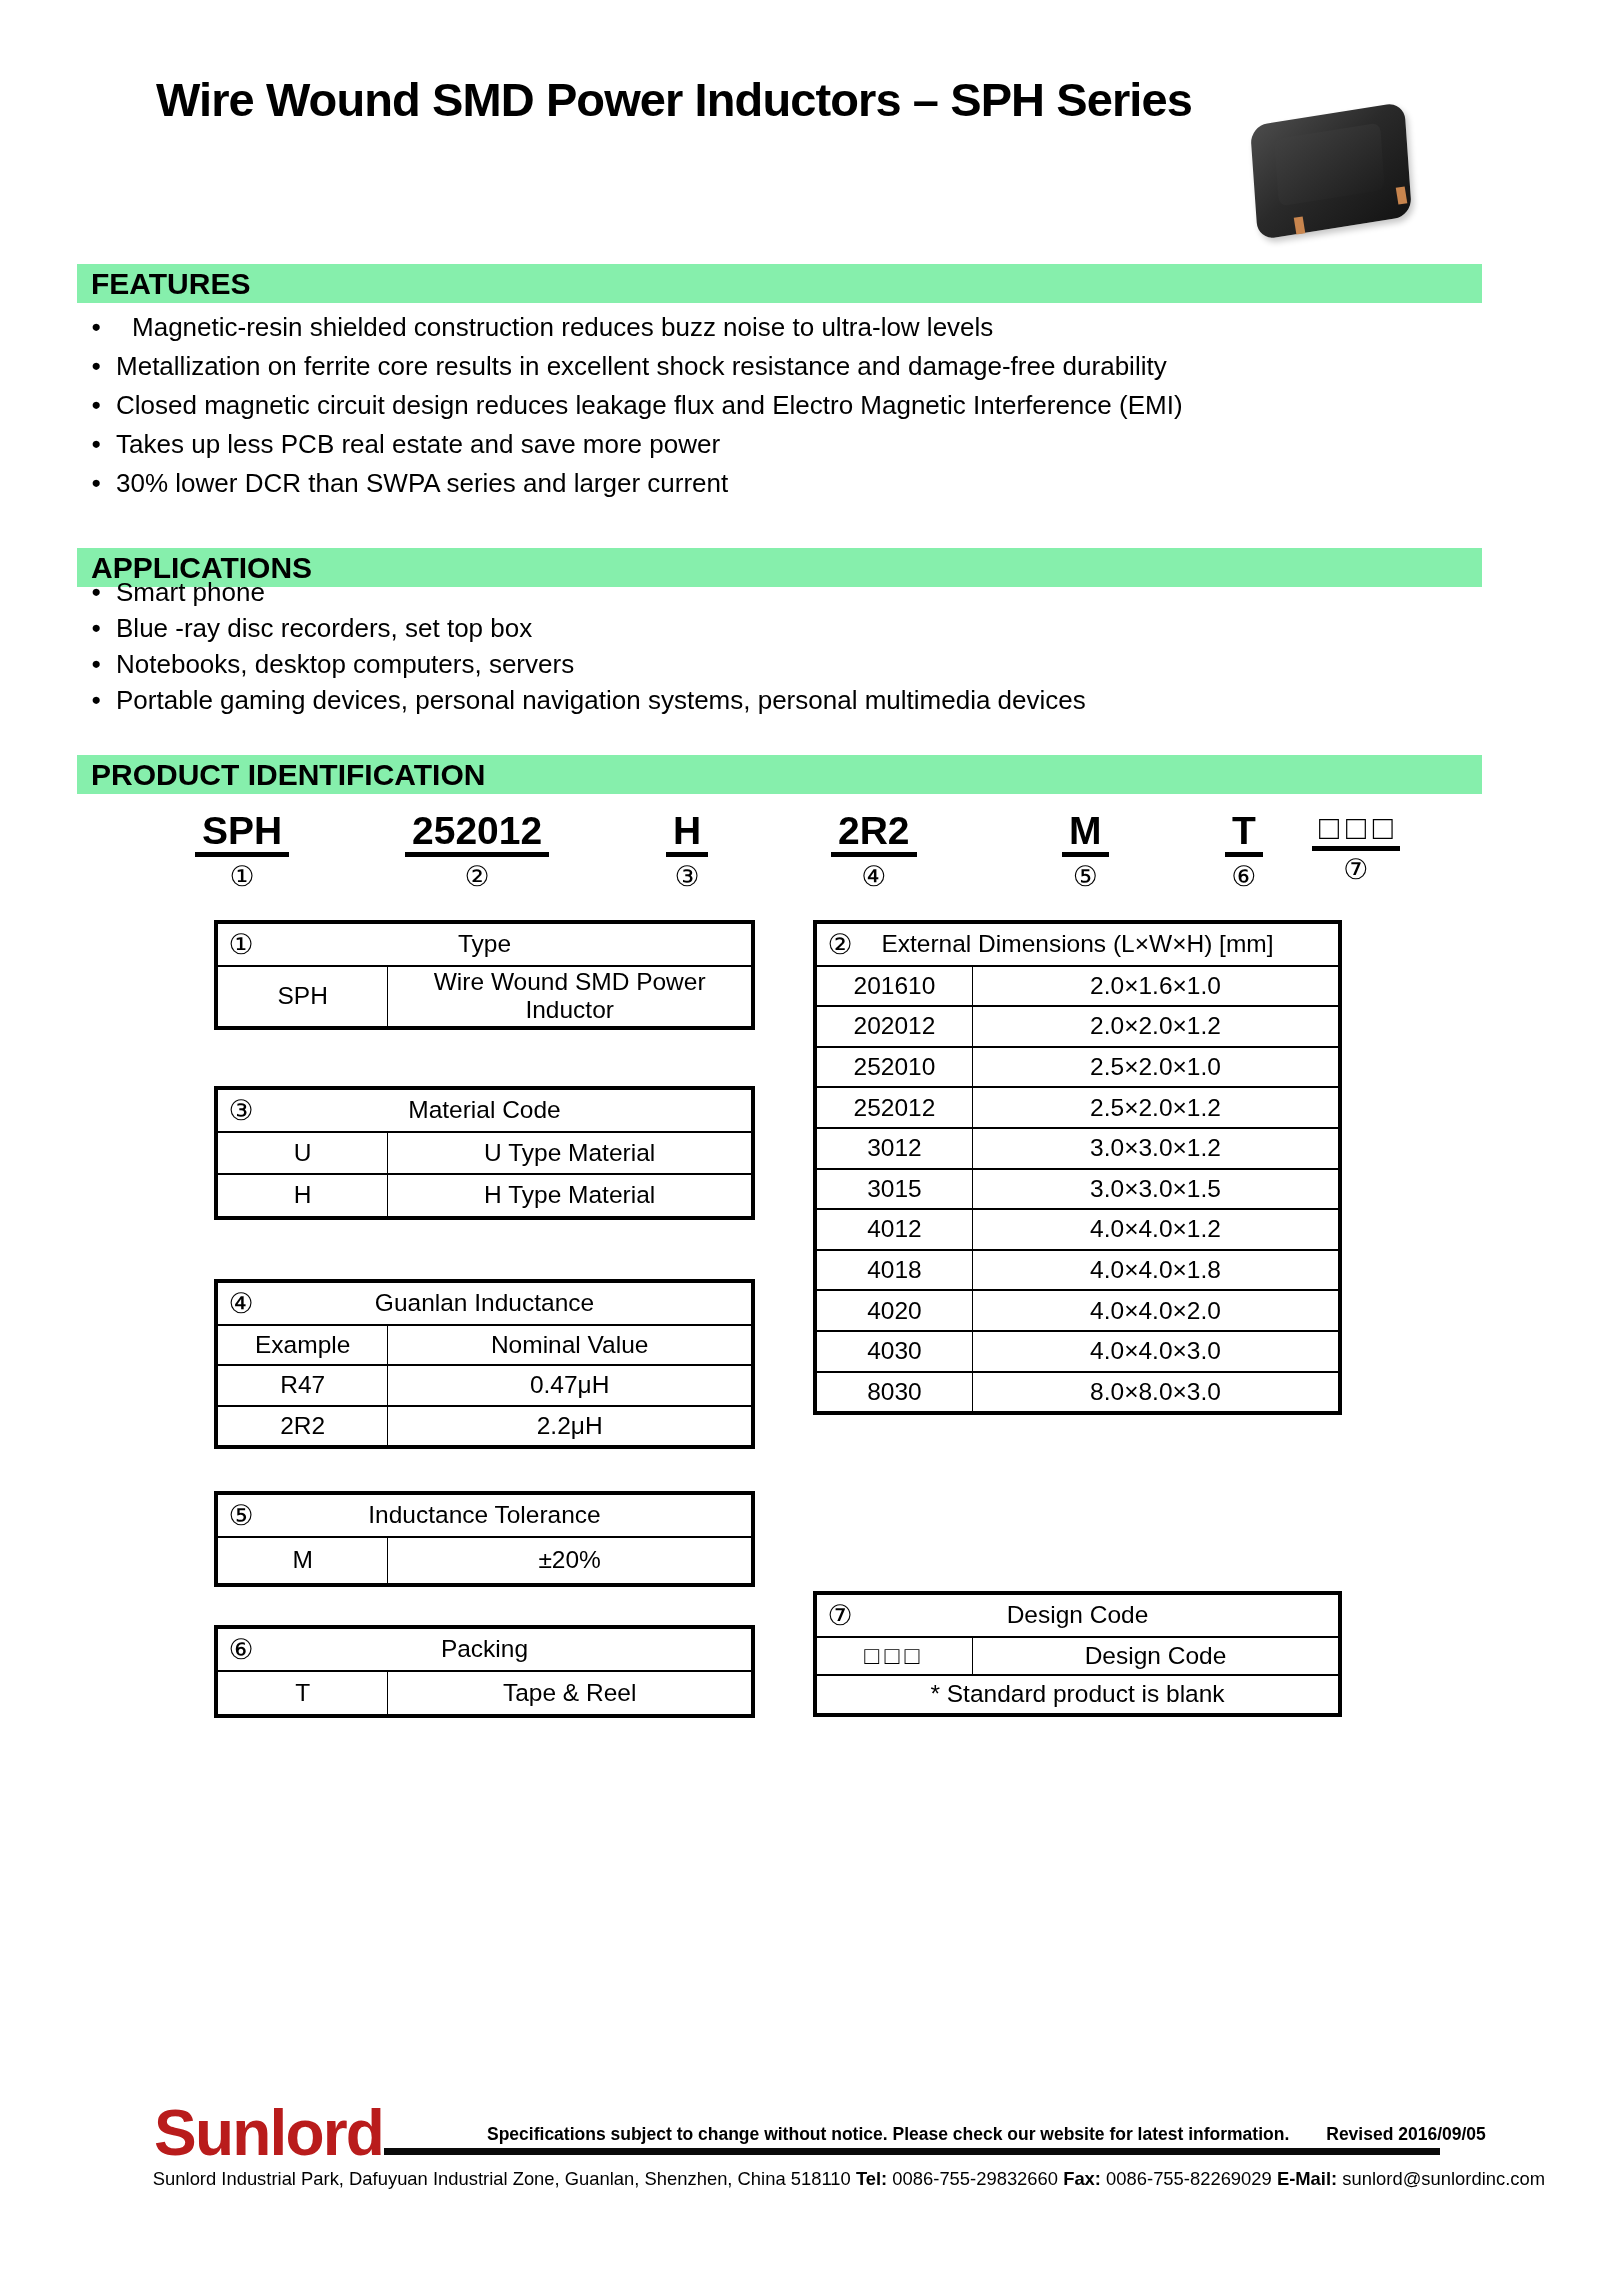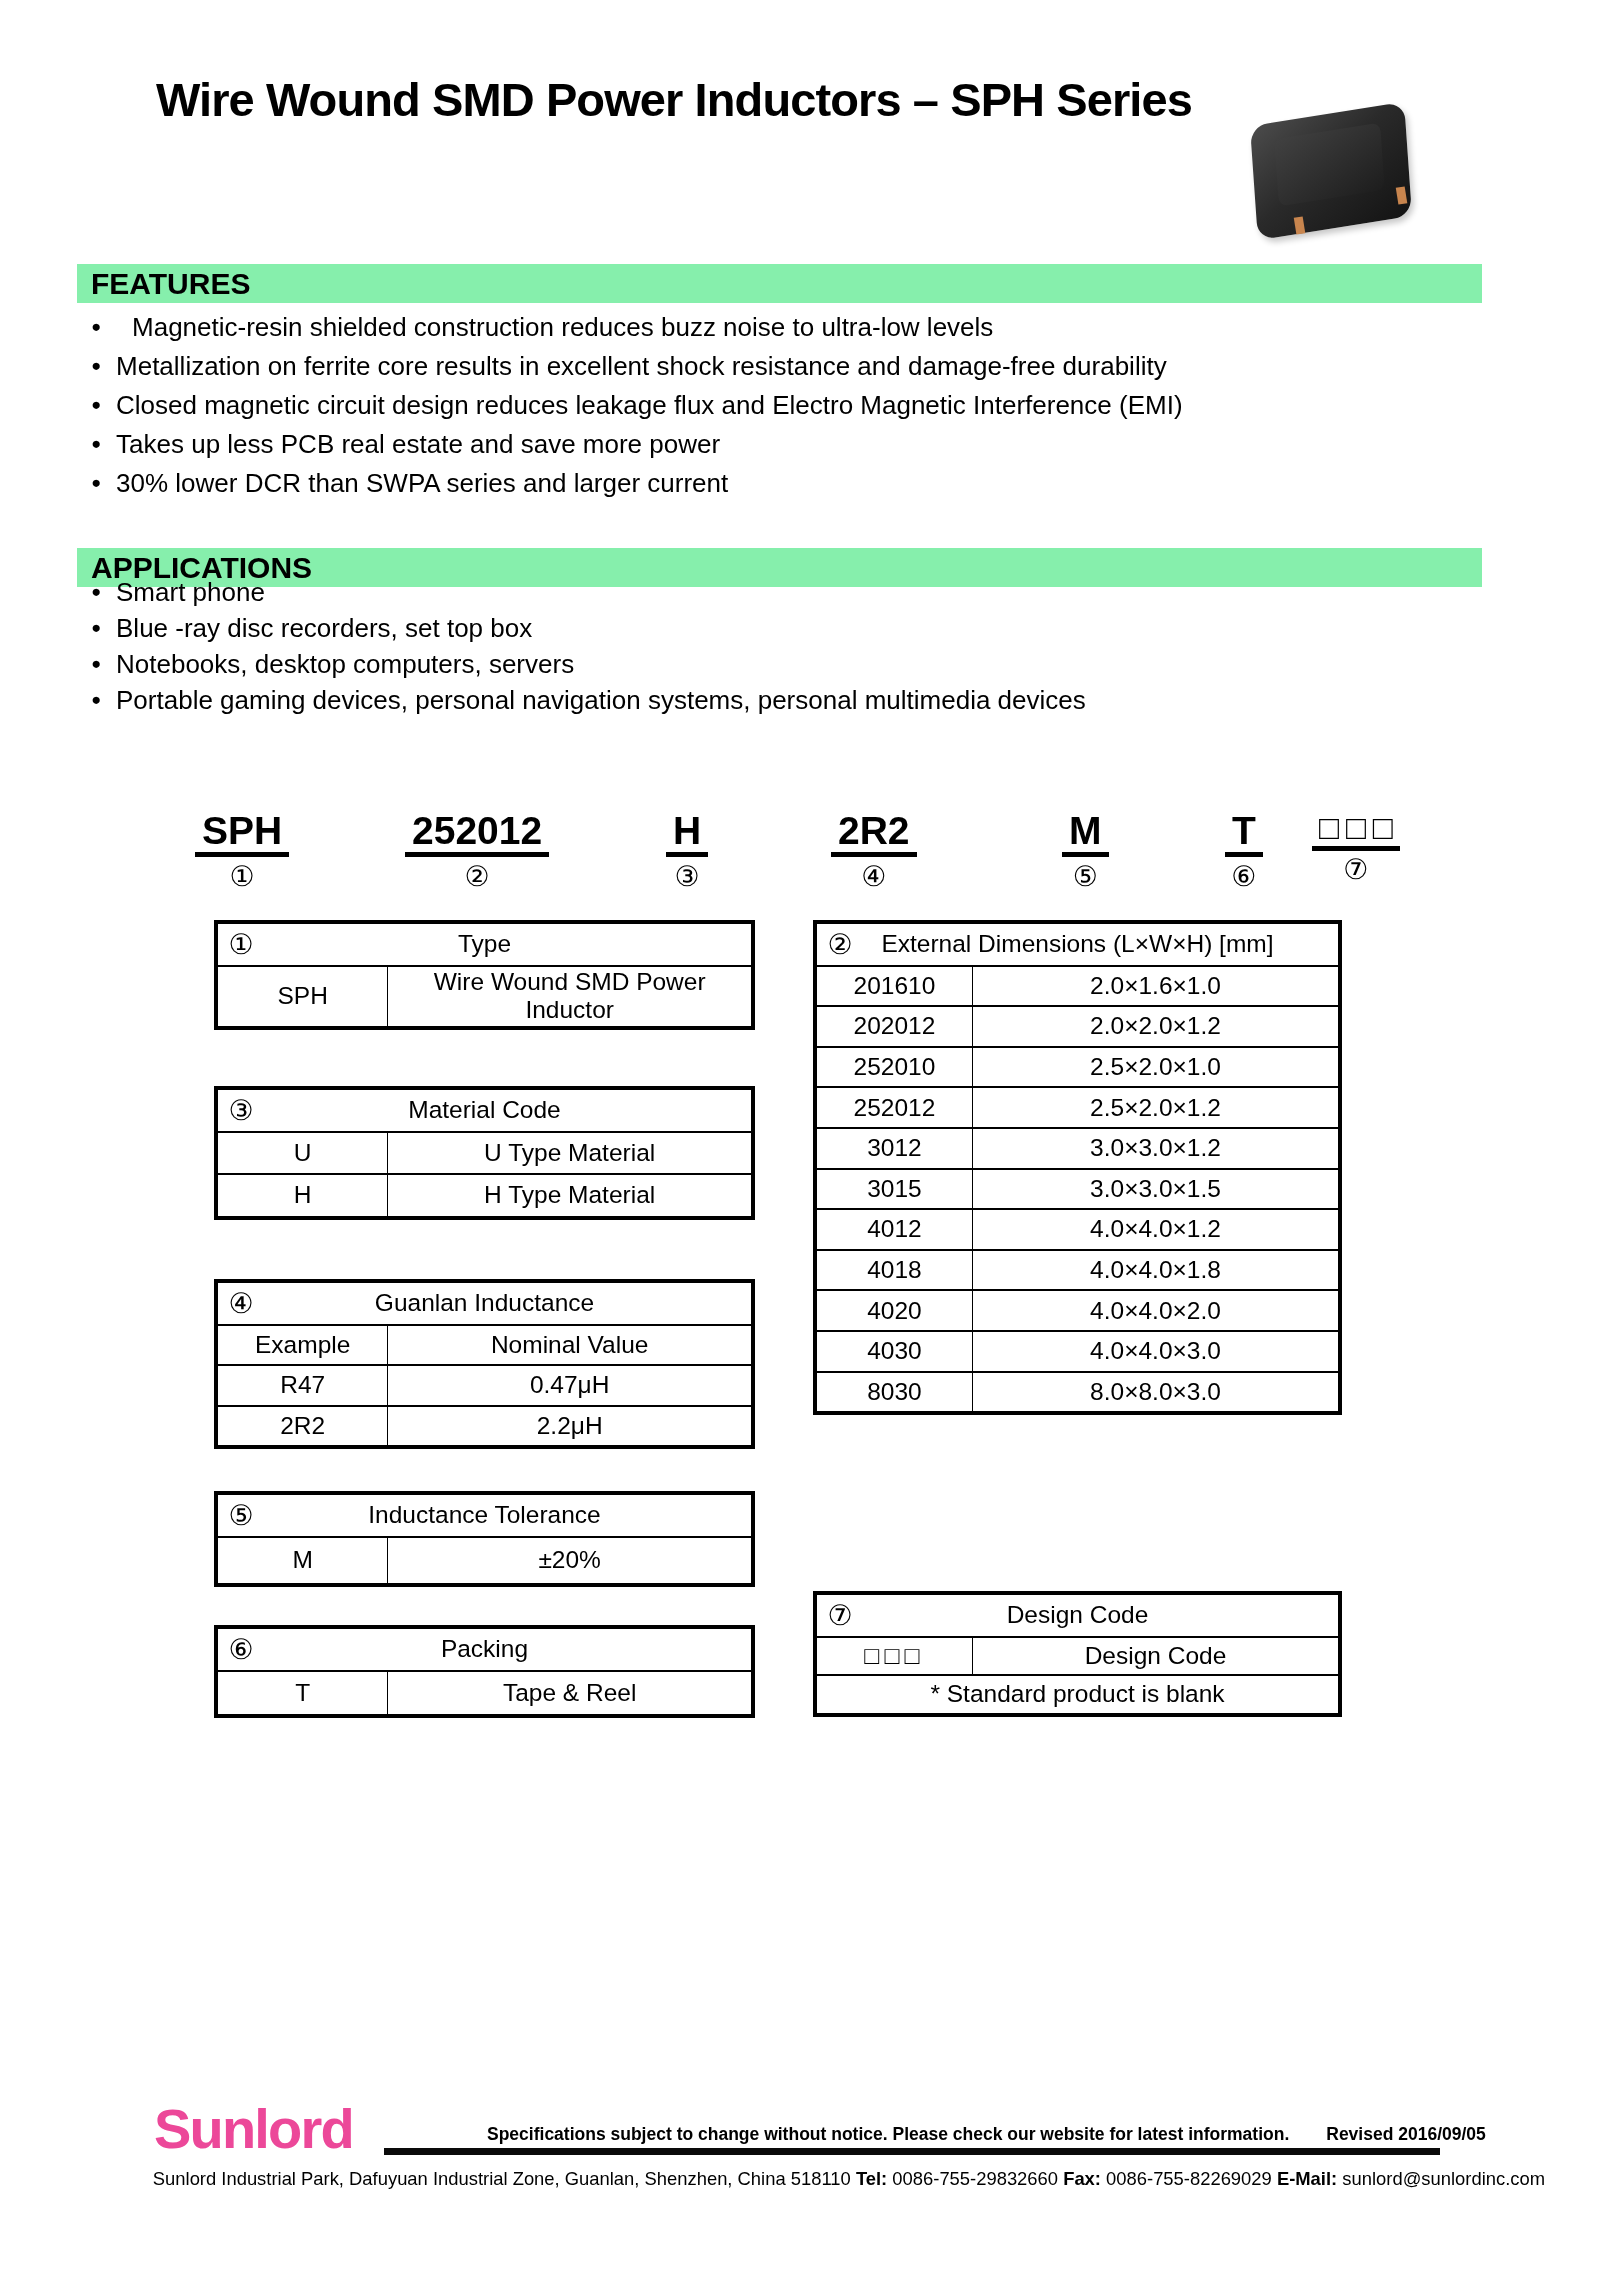--- a/index.html
+++ b/index.html
@@ -99,22 +99,22 @@
   .tbl-packing{top:1625px;}
   .tbl-packing tbody td{height:39px;}
   .tbl-dimensions{top:920px;}
   .tbl-dimensions tbody td{height:35px;}
   .tbl-design{top:1591px;}
   .tbl-design tbody td{height:33px;}
   .tbl-design .note-cell{height:33px;}
   .sq{letter-spacing:5.3px; font-size:23px;}
   
   .logo{
-    position:absolute; left:154px; top:2096px; font-size:56px; font-weight:bold;
-    color:#ec4899; letter-spacing:-1.8px; white-space:nowrap;
+    position:absolute; left:154px; top:2096px; font-size:64px; font-weight:bold;
+    color:#b91c1c; letter-spacing:-1.8px; white-space:nowrap;
   }
   .disclaimer-line{
     position:absolute; left:487px; top:2124px; font-size:17.5px; font-weight:bold;
     white-space:nowrap;
   }
   .disclaimer-line .revised{margin-left:37px;}
   .footer-rule{position:absolute; left:384px; top:2148px; width:1056px; height:7px; background:#0a0a0a;}
   .address-line{
     position:absolute; left:77px; top:2168px; width:1468px; text-align:right;
     font-size:18.4px; white-space:nowrap;
@@ -172,20 +172,21 @@
       <li>
         <span class="bullet">●</span>
         <span class="li-text">Notebooks, desktop computers, servers</span>
       </li>
       <li>
         <span class="bullet">●</span>
         <span class="li-text">Portable gaming devices, personal navigation systems, personal multimedia devices</span>
       </li>
     </ul>
 
+  <div class="bar bar-product-id">PRODUCT IDENTIFICATION</div>
 
   <div class="pn-row">
       <div class="pn-seg"><div class="pn-code">SPH</div><div class="pn-ref">①</div></div>
       <div class="pn-seg"><div class="pn-code">252012</div><div class="pn-ref">②</div></div>
       <div class="pn-seg"><div class="pn-code">H</div><div class="pn-ref">③</div></div>
       <div class="pn-seg"><div class="pn-code">2R2</div><div class="pn-ref">④</div></div>
       <div class="pn-seg"><div class="pn-code">M</div><div class="pn-ref">⑤</div></div>
       <div class="pn-seg"><div class="pn-code">T</div><div class="pn-ref">⑥</div></div>
       <div class="pn-seg"><div class="pn-code">□□□</div><div class="pn-ref">⑦</div></div>
     </div>

